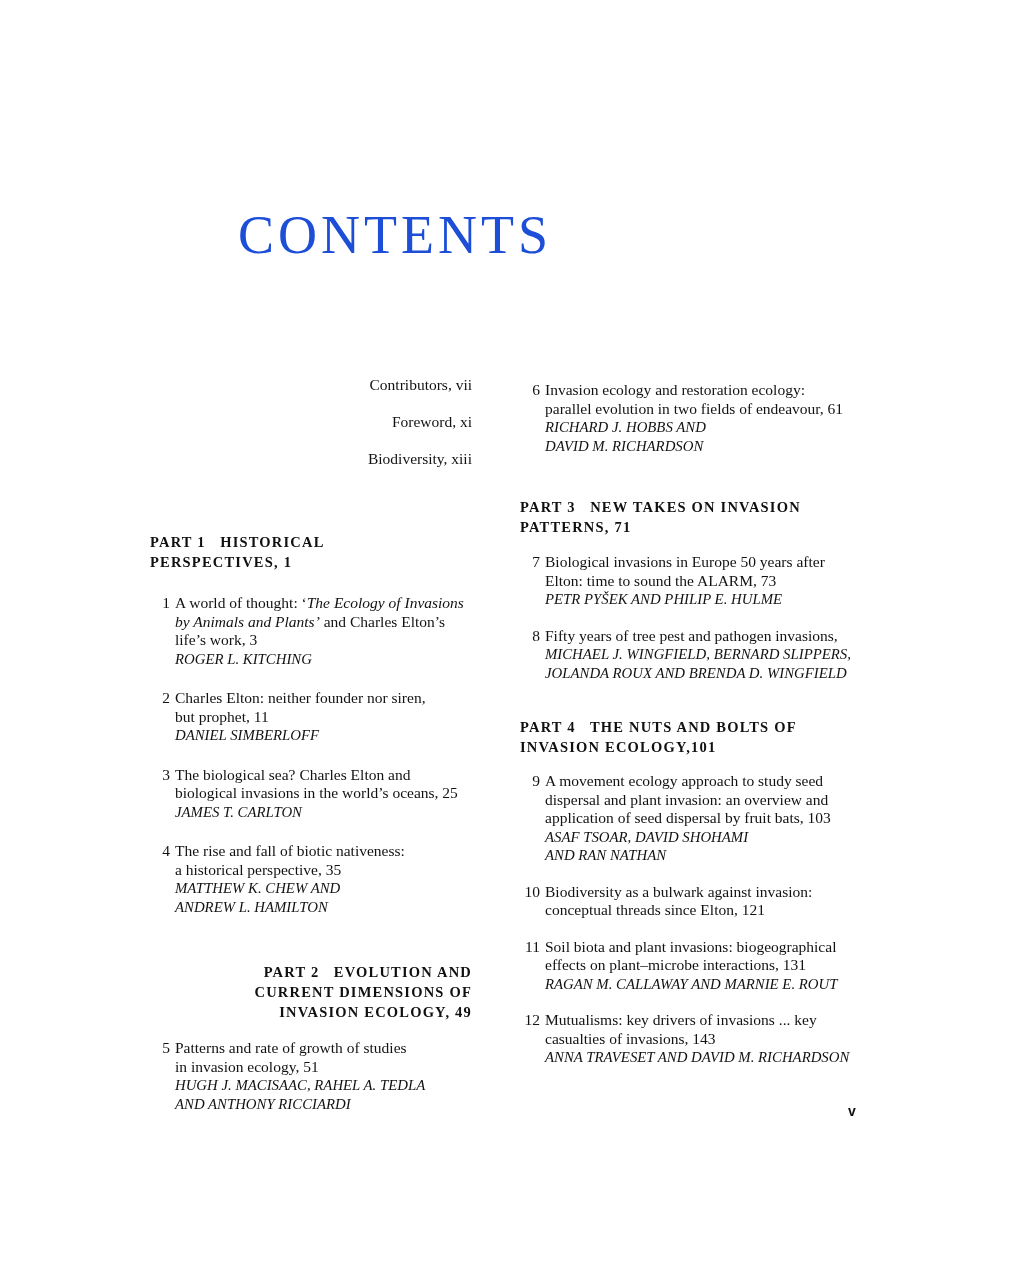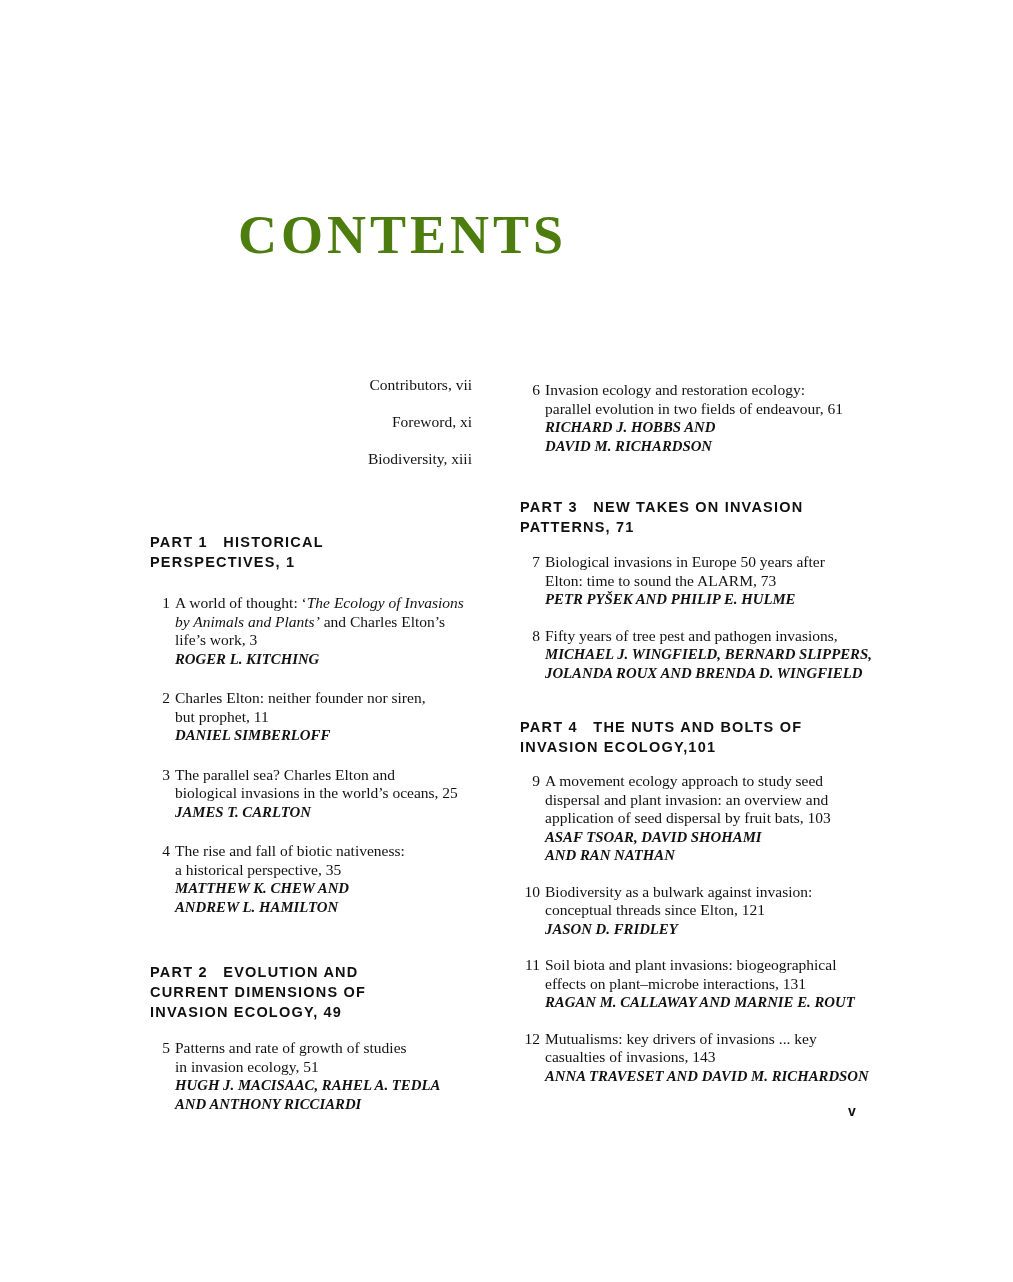--- a/index.html
+++ b/index.html
@@ -10,65 +10,65 @@
     font-family: "Liberation Serif", serif;
     color: #121212;
   }
   .page-title {
     position: absolute;
     left: 238px; top: 208px;
     font-family: "Liberation Serif", serif;
     font-size: 54px;
     line-height: 55px;
     letter-spacing: 4px;
-    font-weight: 700;
-    color: #4d7c0f;
+    font-weight: 400;
+    color: #1d4ed8;
   }
   .col {
     position: absolute;
     top: 375px;
     font-size: 15.5px;
   }
   .col-left  { left: 150px; width: 322px; }
   .col-right { left: 520px; top: 381px; width: 352px; }
 
   .front-item {
     line-height: 19px;
     margin-bottom: 18px;
     white-space: pre;
     text-align: right;
   }
   .part-heading {
-    font-family: Liberation Sans, sans-serif;
+    font-family: Liberation Serif, serif;
     font-weight: bold;
     font-size: 14.5px;
     line-height: 20px;
     letter-spacing: 1.2px;
     color: #101010;
   }
   .part-heading .ph-line { white-space: pre; }
   .ph-1 { margin-top: 64px; margin-bottom: 22px; }
-  .ph-2 { margin-top: 46px; margin-bottom: 17px; }
+  .ph-2 { margin-top: 46px; margin-bottom: 17px; text-align: right; }
   .ph-3 { margin-top: 42px; margin-bottom: 16px; }
   .ph-4 { margin-top: 35px; margin-bottom: 15px; }
 
   .chapter { display: flex; }
   .col-left  .chapter { margin-bottom: 21px; }
   .col-right .chapter { margin-bottom: 18px; }
   .ch-num {
     flex: none;
     width: 20px;
     margin-right: 5px;
     text-align: right;
     line-height: 18.5px;
   }
   .ch-body { flex: 1 1 auto; }
   .ch-line { line-height: 18.5px; white-space: pre; }
   .it { font-style: italic; margin-top: 12px; }
-  .authors { font-style: italic; font-size: 14.8px; font-weight: bold; }
+  .authors { font-style: italic; font-size: 14.8px; }
 
   .page-folio {
     position: absolute;
     left: 848px; top: 1103px;
     font-family: "Liberation Sans", sans-serif;
     font-weight: bold;
     font-size: 14px;
     color: #101010;
   }
 </style>
@@ -103,21 +103,21 @@
     <div class="ch-body">
       <div class="ch-line">Charles Elton: neither founder nor siren,</div>
       <div class="ch-line">but prophet, 11</div>
       <div class="ch-line authors">DANIEL SIMBERLOFF</div>
     </div>
   </div>
 
   <div class="chapter">
     <div class="ch-num">3</div>
     <div class="ch-body">
-      <div class="ch-line">The parallel sea? Charles Elton and</div>
+      <div class="ch-line">The biological sea? Charles Elton and</div>
       <div class="ch-line">biological invasions in the world’s oceans, 25</div>
       <div class="ch-line authors">JAMES T. CARLTON</div>
     </div>
   </div>
 
   <div class="chapter">
     <div class="ch-num">4</div>
     <div class="ch-body">
       <div class="ch-line">The rise and fall of biotic nativeness:</div>
       <div class="ch-line">a historical perspective, 35</div>
@@ -193,21 +193,20 @@
       <div class="ch-line authors">ASAF TSOAR, DAVID SHOHAMI</div>
       <div class="ch-line authors">AND RAN NATHAN</div>
     </div>
   </div>
 
   <div class="chapter">
     <div class="ch-num">10</div>
     <div class="ch-body">
       <div class="ch-line">Biodiversity as a bulwark against invasion:</div>
       <div class="ch-line">conceptual threads since Elton, 121</div>
-      <div class="ch-line authors">JASON D. FRIDLEY</div>
     </div>
   </div>
 
   <div class="chapter">
     <div class="ch-num">11</div>
     <div class="ch-body">
       <div class="ch-line">Soil biota and plant invasions: biogeographical</div>
       <div class="ch-line">effects on plant–microbe interactions, 131</div>
       <div class="ch-line authors">RAGAN M. CALLAWAY AND MARNIE E. ROUT</div>
     </div>

